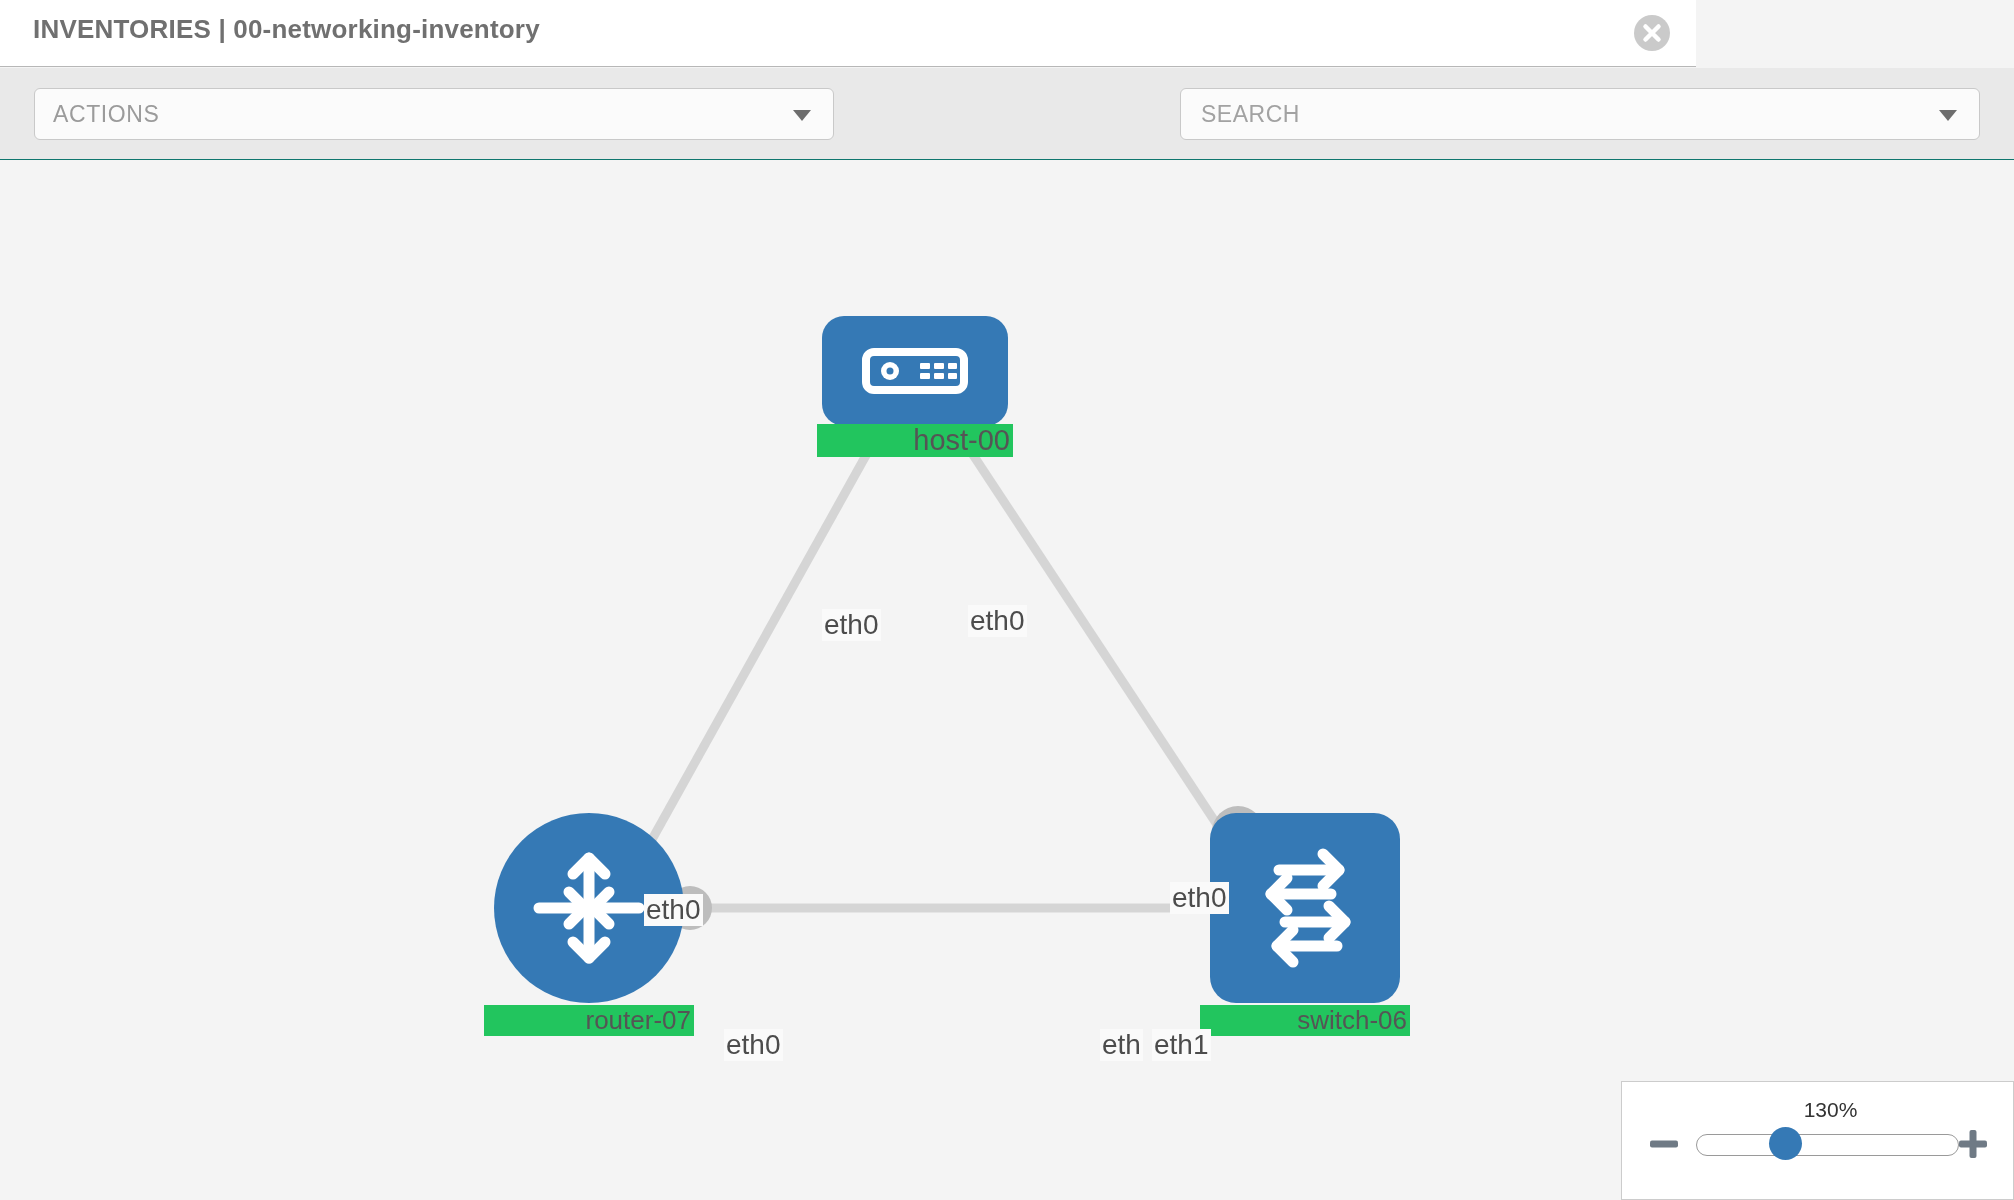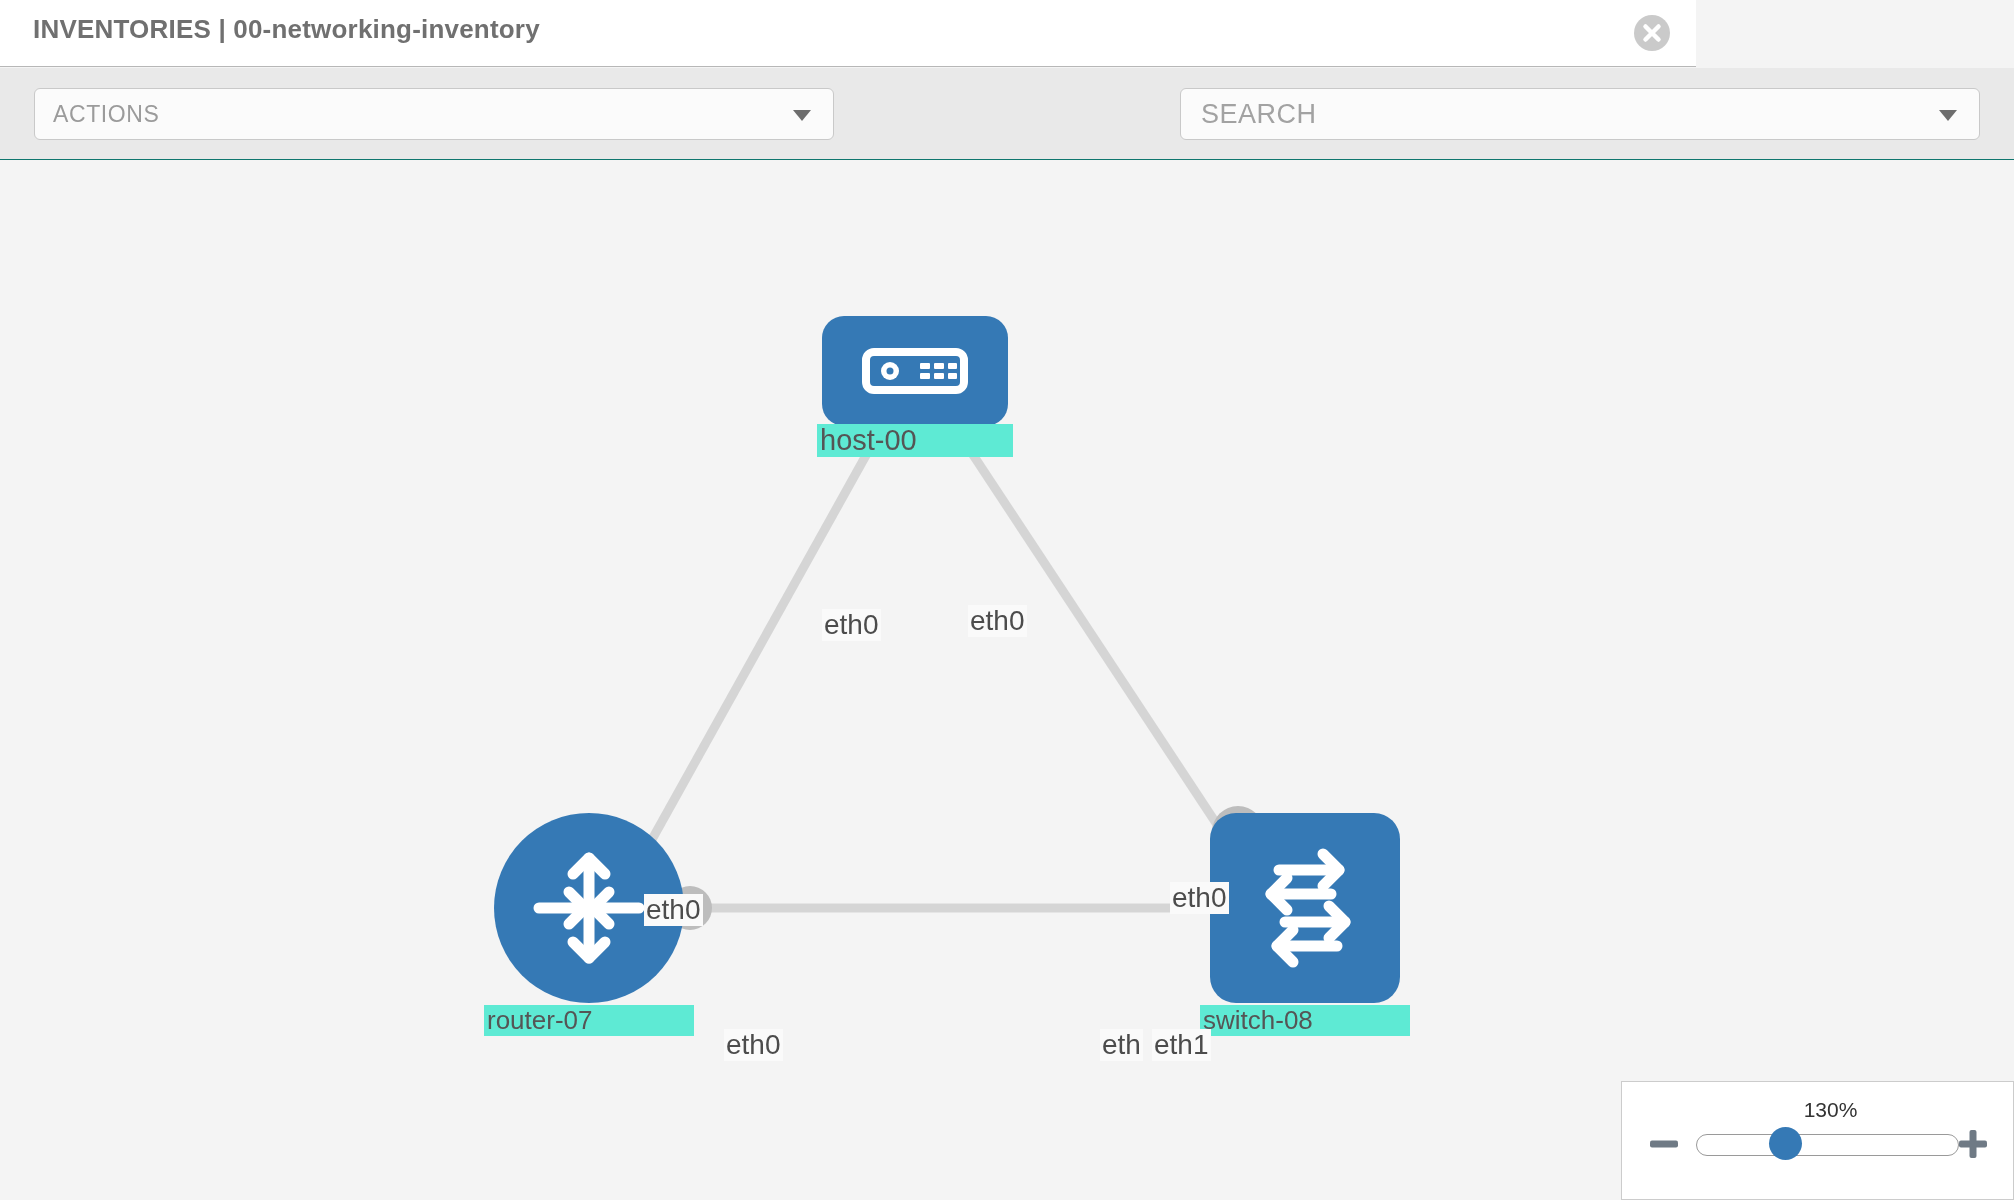--- a/index.html
+++ b/index.html
@@ -71,21 +71,21 @@
     width: 800px; height: 52px;
     background: #fbfbfb;
     border: 1px solid #c9c9c9;
     border-radius: 6px;
   }
   .search-input {
     position: absolute; left: 18px; top: 0;
     width: 700px; height: 50px;
     border: 0; background: transparent; outline: none;
     font-family: "Liberation Sans", sans-serif;
-    font-size: 27px; color: #7f1d1d;
+    font-size: 23px; color: #7f1d1d;
     letter-spacing: 0.5px;
   }
   .search-input::placeholder { color: #a2a2a2; }
 
   
   .canvas {
     position: absolute; left: 0; top: 161px;
     width: 2014px; height: 1039px;
     background: #f4f4f4;
     overflow: hidden;
@@ -95,23 +95,23 @@
   .node { position: absolute; }
   .node-shape {
     position: absolute;
     background: #3579b5;
     display: flex; align-items: center; justify-content: center;
     cursor: pointer;
   }
   .node-label {
     position: absolute;
     font-size: 26px; color: #555555;
-    background: #5eead4;
+    background: #22c55e;
     white-space: nowrap;
-    text-align: left;
+    text-align: right;
     padding: 0 3px;
   }
 
   
   #node-host .node-shape {
     left: 0; top: 0; width: 186px; height: 110px; border-radius: 22px;
   }
   #node-host { left: 822px; top: 155px; width: 186px; height: 110px; }
   #host-label { left: -5px; top: 108px; width: 196px; font-size: 29px; }
 
@@ -289,21 +289,21 @@
             <polyline points="46,34 30,50 46,66"></polyline>
 
             <line x1="44" y1="78" x2="104" y2="78"></line>
             <polyline points="88,62 104,78 88,94"></polyline>
 
             <line x1="96" y1="102" x2="36" y2="102"></line>
             <polyline points="52,86 36,102 52,118"></polyline>
           </g>
         </svg>
       </div>
-      <div class="node-label" id="switch-label">switch-08</div>
+      <div class="node-label" id="switch-label">switch-06</div>
     </div>
 
     <div class="iface-label" style="left:822px; top:448px;">eth0</div>
     <div class="iface-label" style="left:968px; top:444px;">eth0</div>
     <div class="iface-label" style="left:644px; top:733px;">eth0</div>
     <div class="iface-label" style="left:1170px; top:721px;">eth0</div>
     <div class="iface-label" style="left:724px; top:868px;">eth0</div>
     <div class="iface-label" style="left:1100px; top:868px;">eth</div>
     <div class="iface-label" style="left:1124px; top:868px;margin-left:28px;">eth1</div>
   </div>

